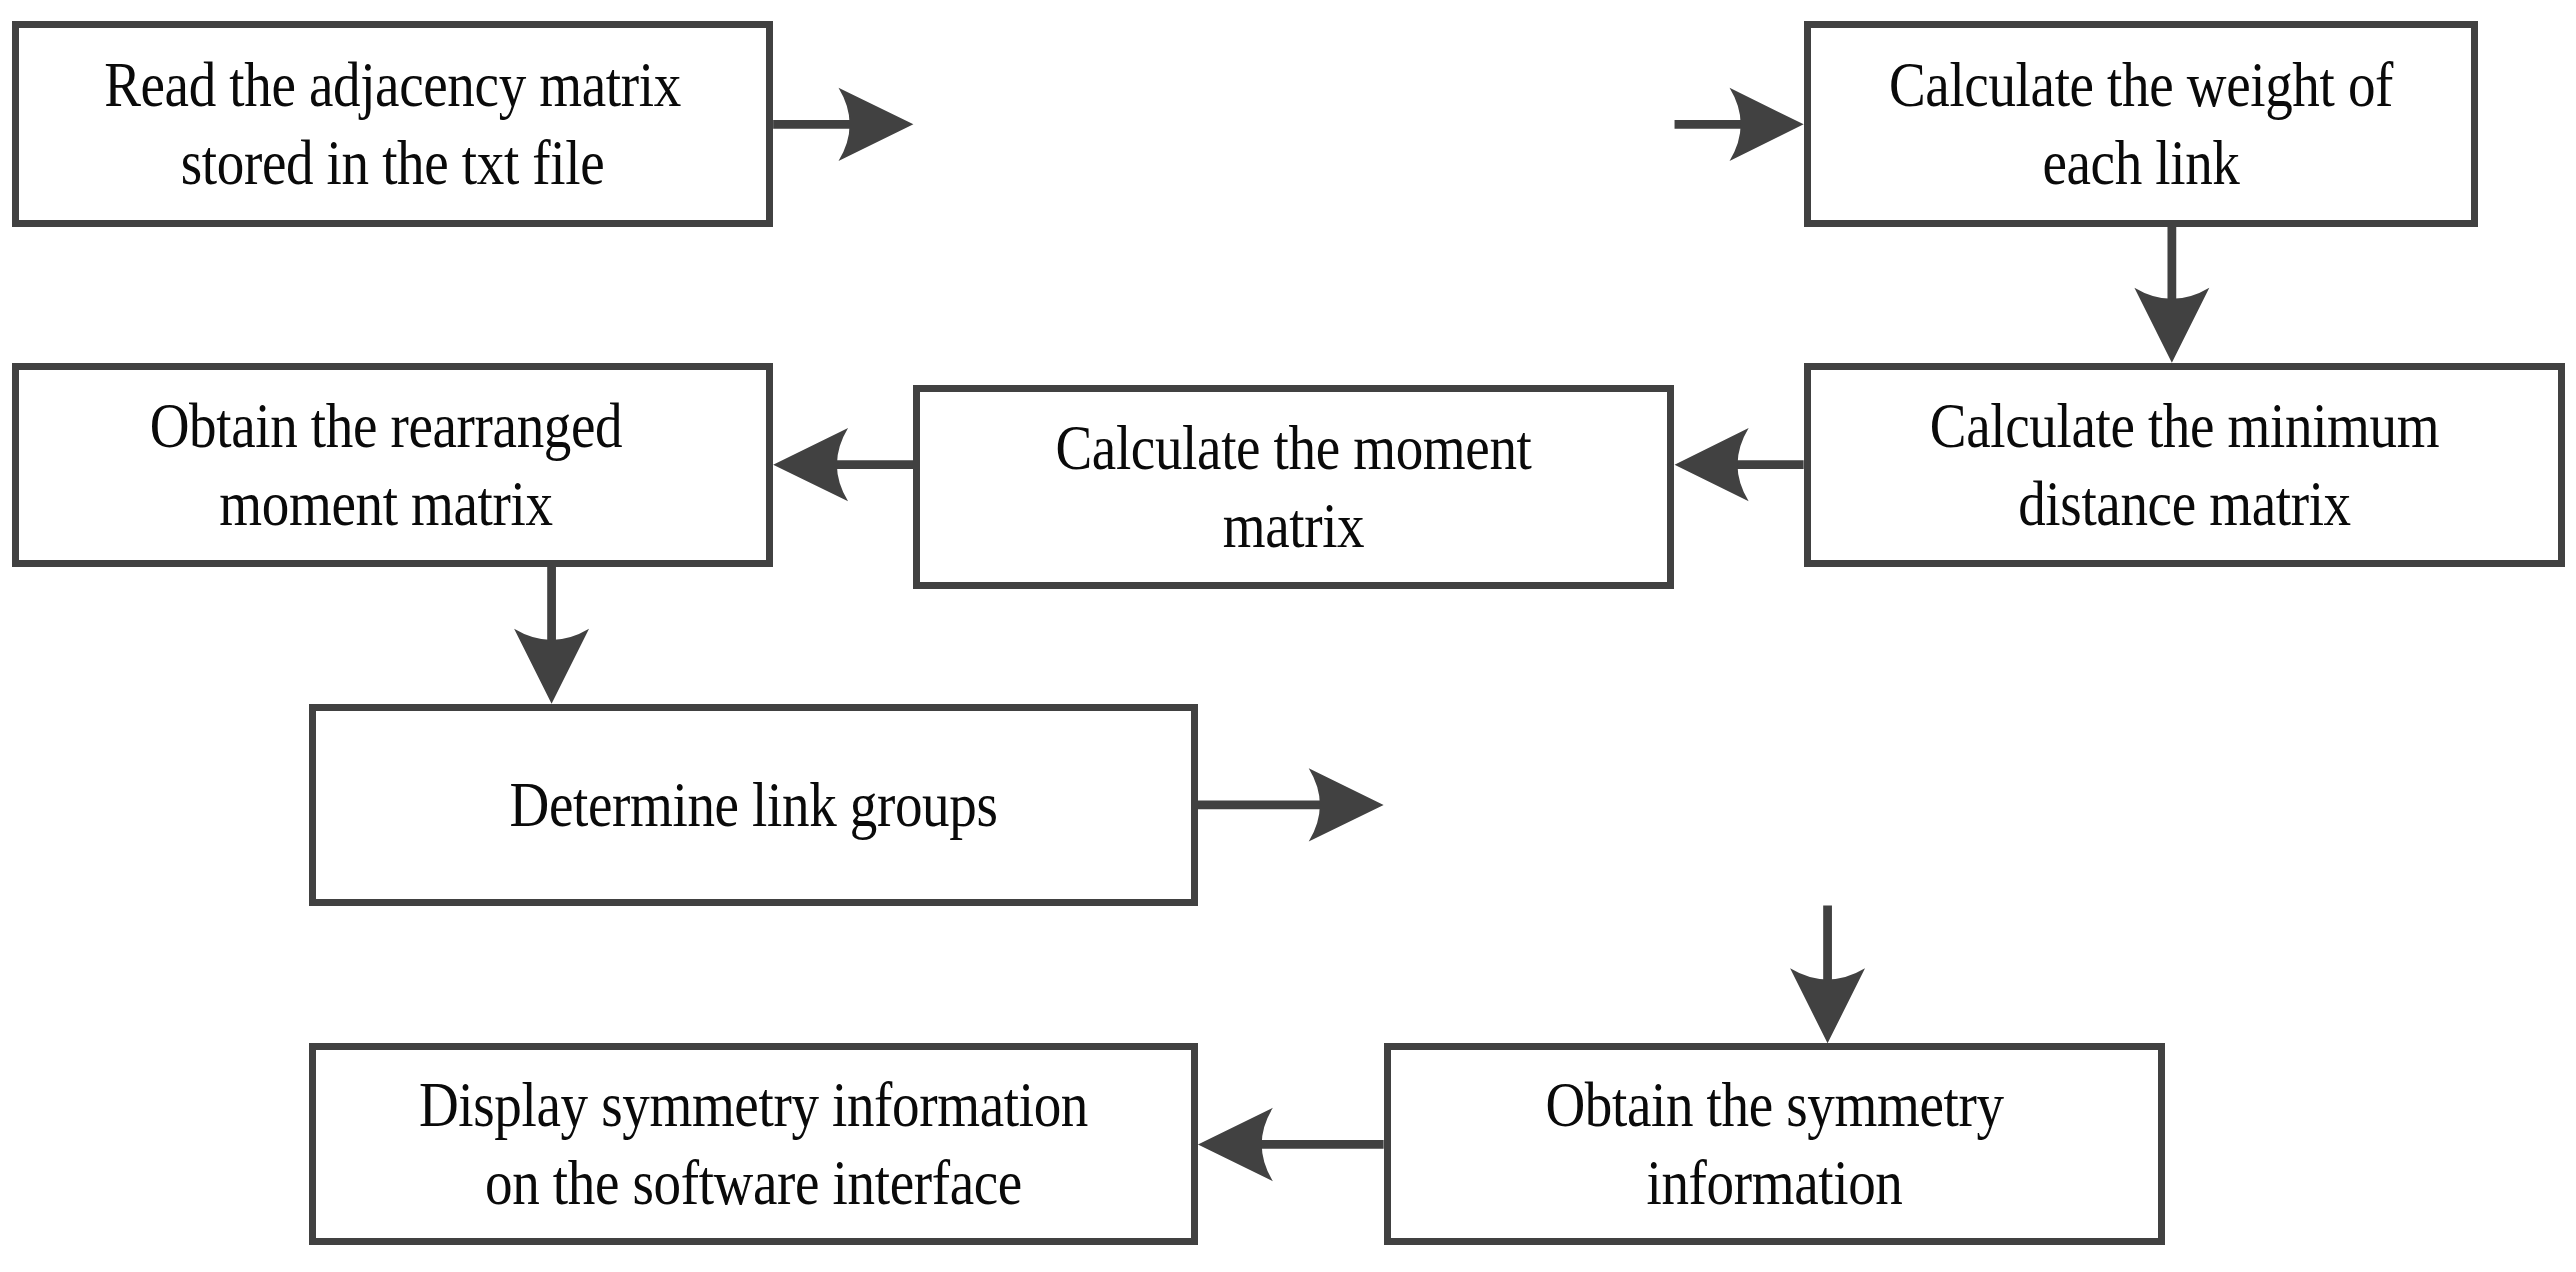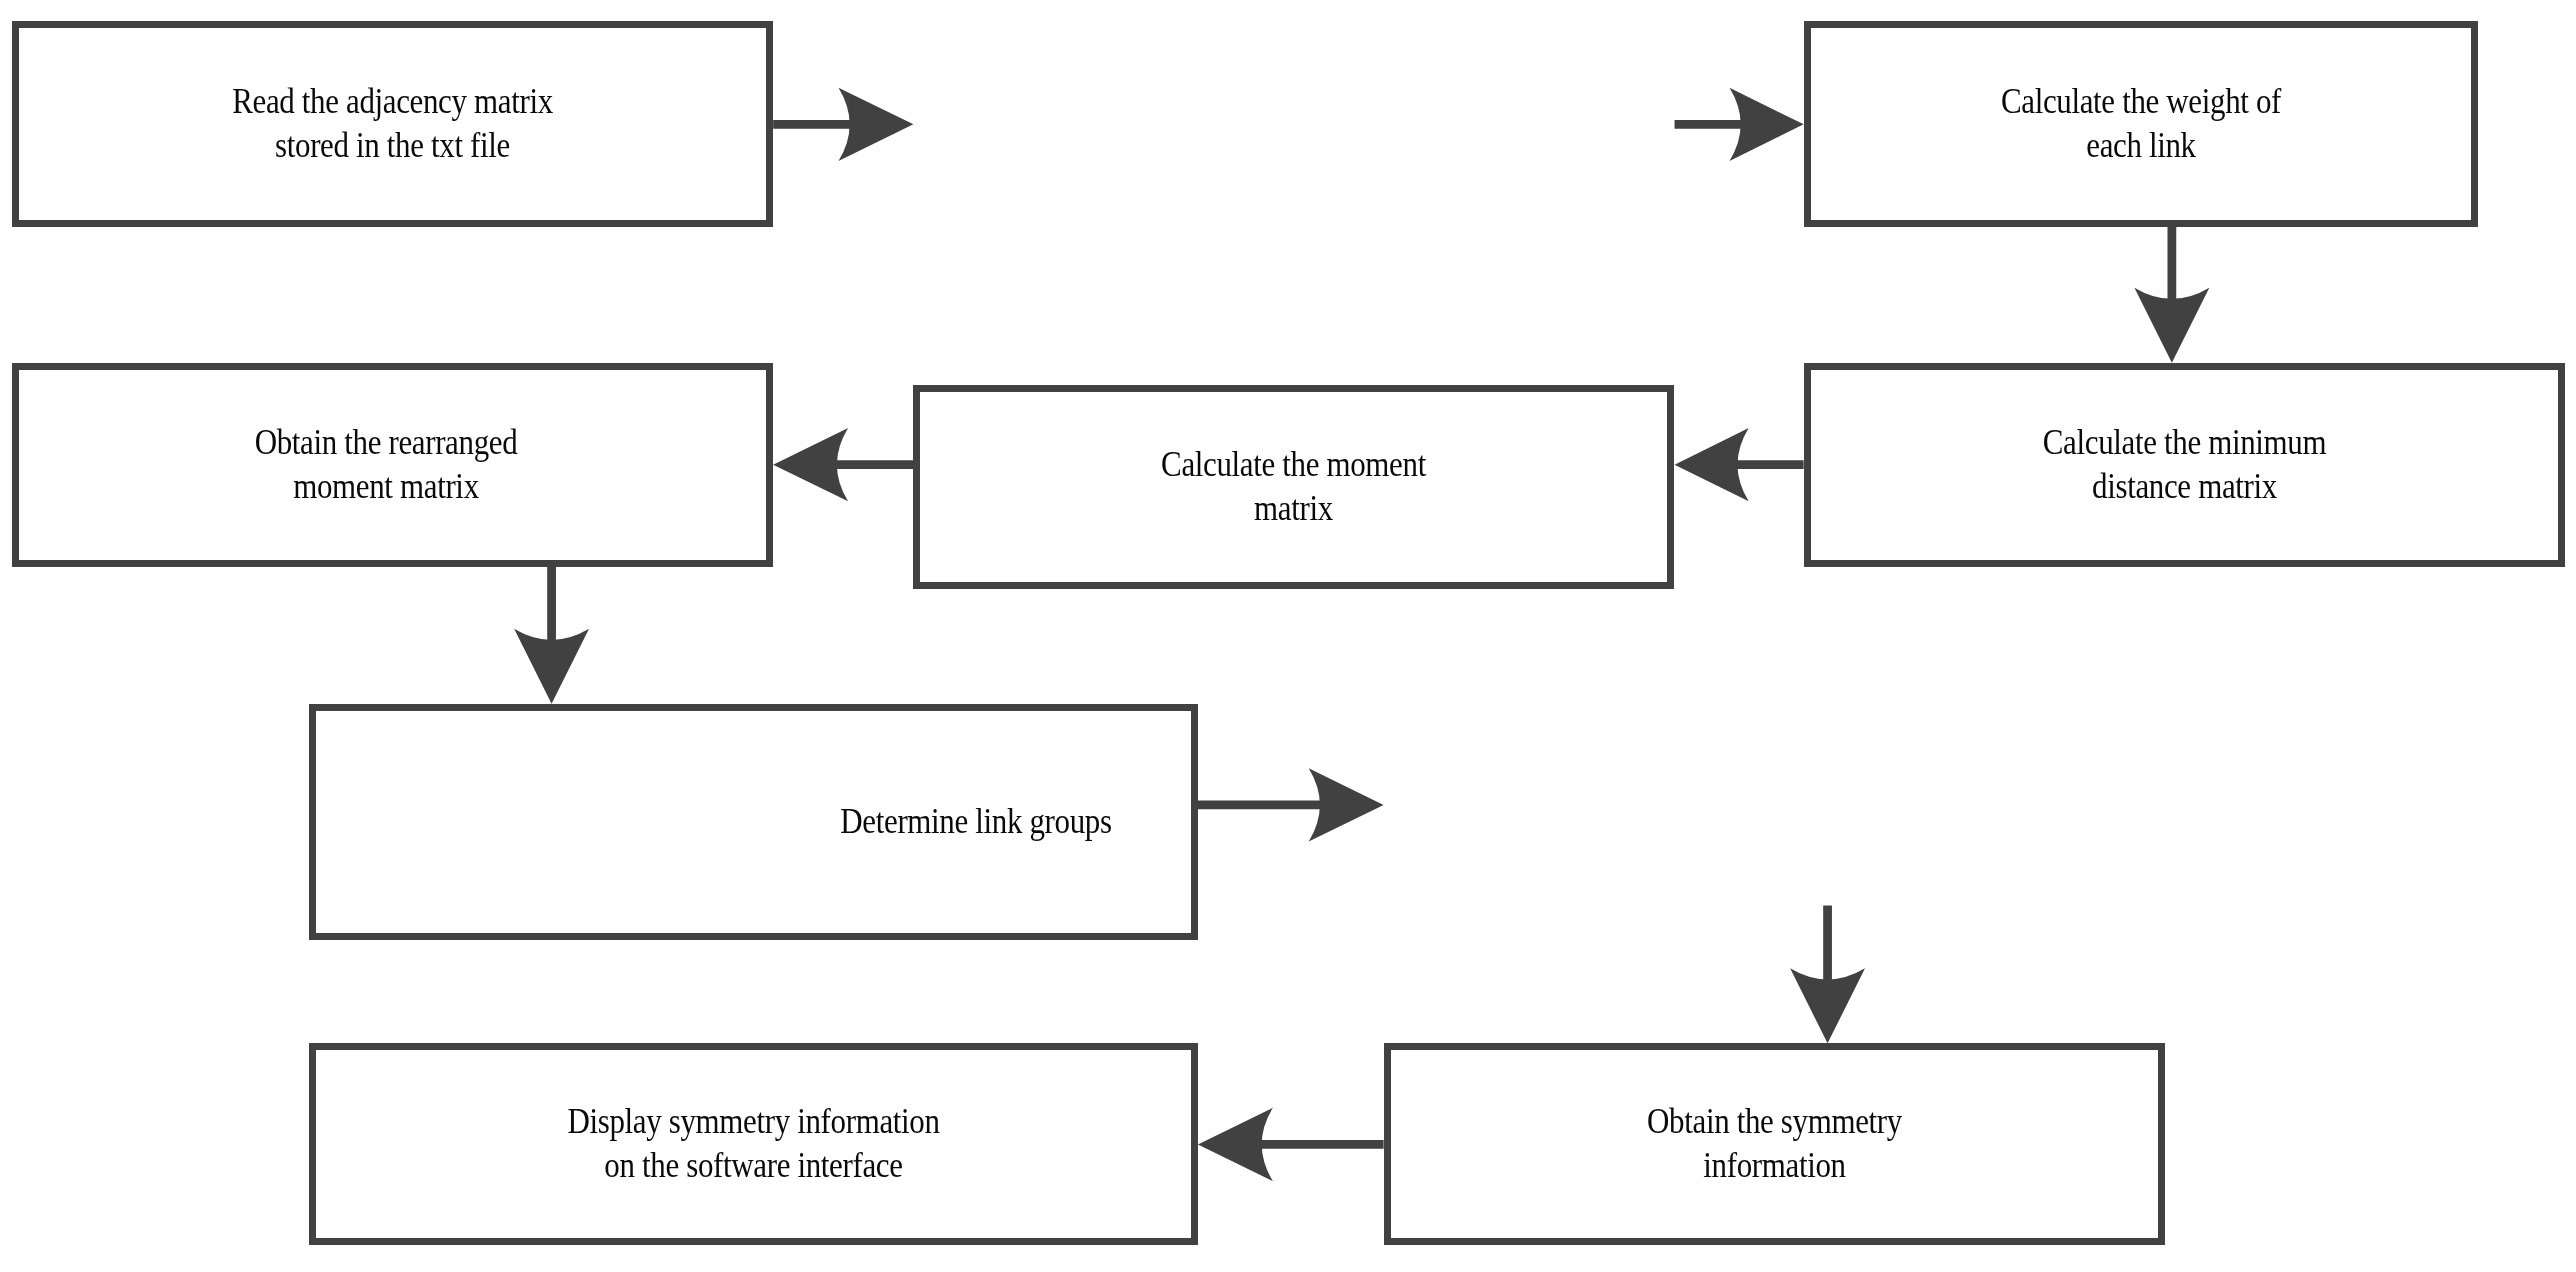--- a/index.html
+++ b/index.html
@@ -18,21 +18,21 @@
   .node {
     position: absolute;
     box-sizing: border-box;
     border: 7.2px solid #414141;
     background: #ffffff;
     display: flex;
     align-items: center;
     justify-content: center;
     text-align: center;
     color: #0a0a0a;
-    font-size: 36px;
+    font-size: 64px;
     line-height: 1.22;
     letter-spacing: -0.4px;
     padding: 0 21px;
   }
   .node .label {
     display: block;
     width: 100%;
     transform: scaleX(0.86);
     transform-origin: center center;
     white-space: pre-line;
@@ -119,21 +119,21 @@
   <div class="node" style="left:913px; top:363px; width:761px; height:204px;margin-top:22px;">
     <span class="label">Calculate the moment
 matrix</span>
   </div>
 
   <div class="node" style="left:1804px; top:363px; width:761px; height:204px;">
     <span class="label">Calculate the minimum
 distance matrix</span>
   </div>
 
-  <div class="node" style="left:309px; top:704px; width:889px; height:236px;text-align:right;">
+  <div class="node" style="left:309px; top:704px; width:889px; height:202px;">
     <span class="label">Determine link groups</span>
   </div>
 
 
   <div class="node" style="left:309px; top:1043px; width:889px; height:202px;">
     <span class="label">Display symmetry information
 on the software interface</span>
   </div>
 
   <div class="node" style="left:1384px; top:1043px; width:781px; height:202px;">

